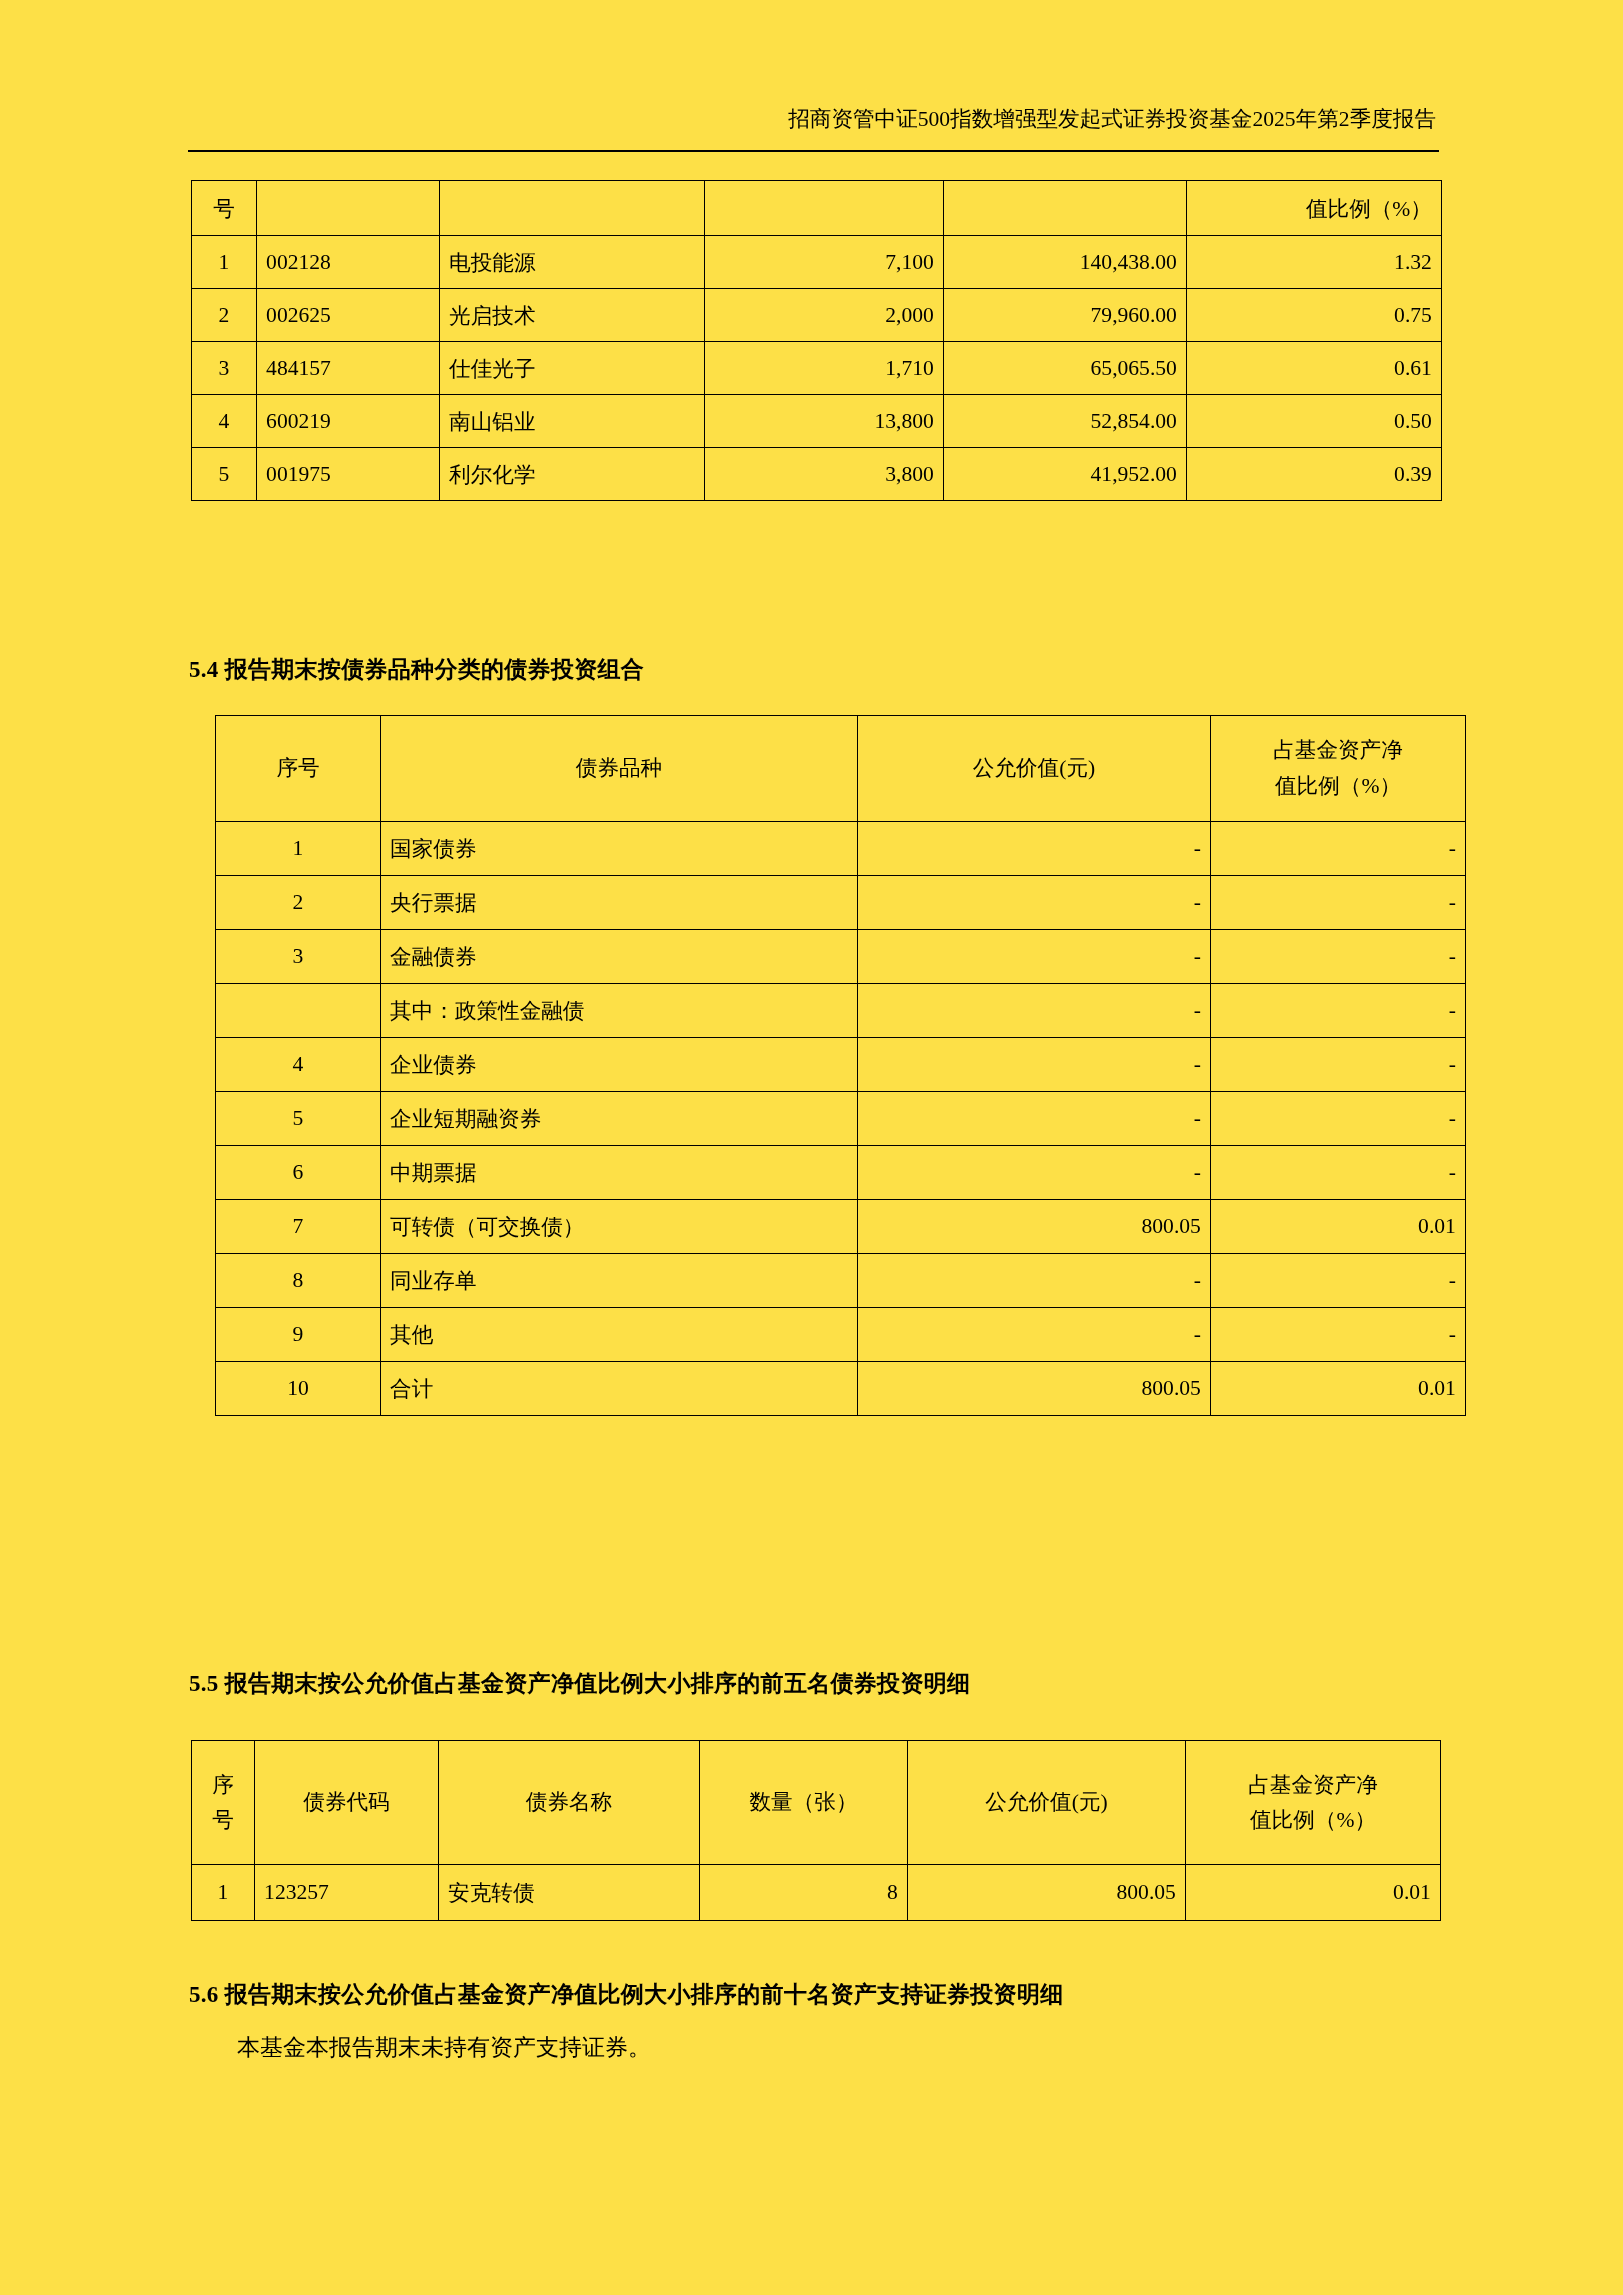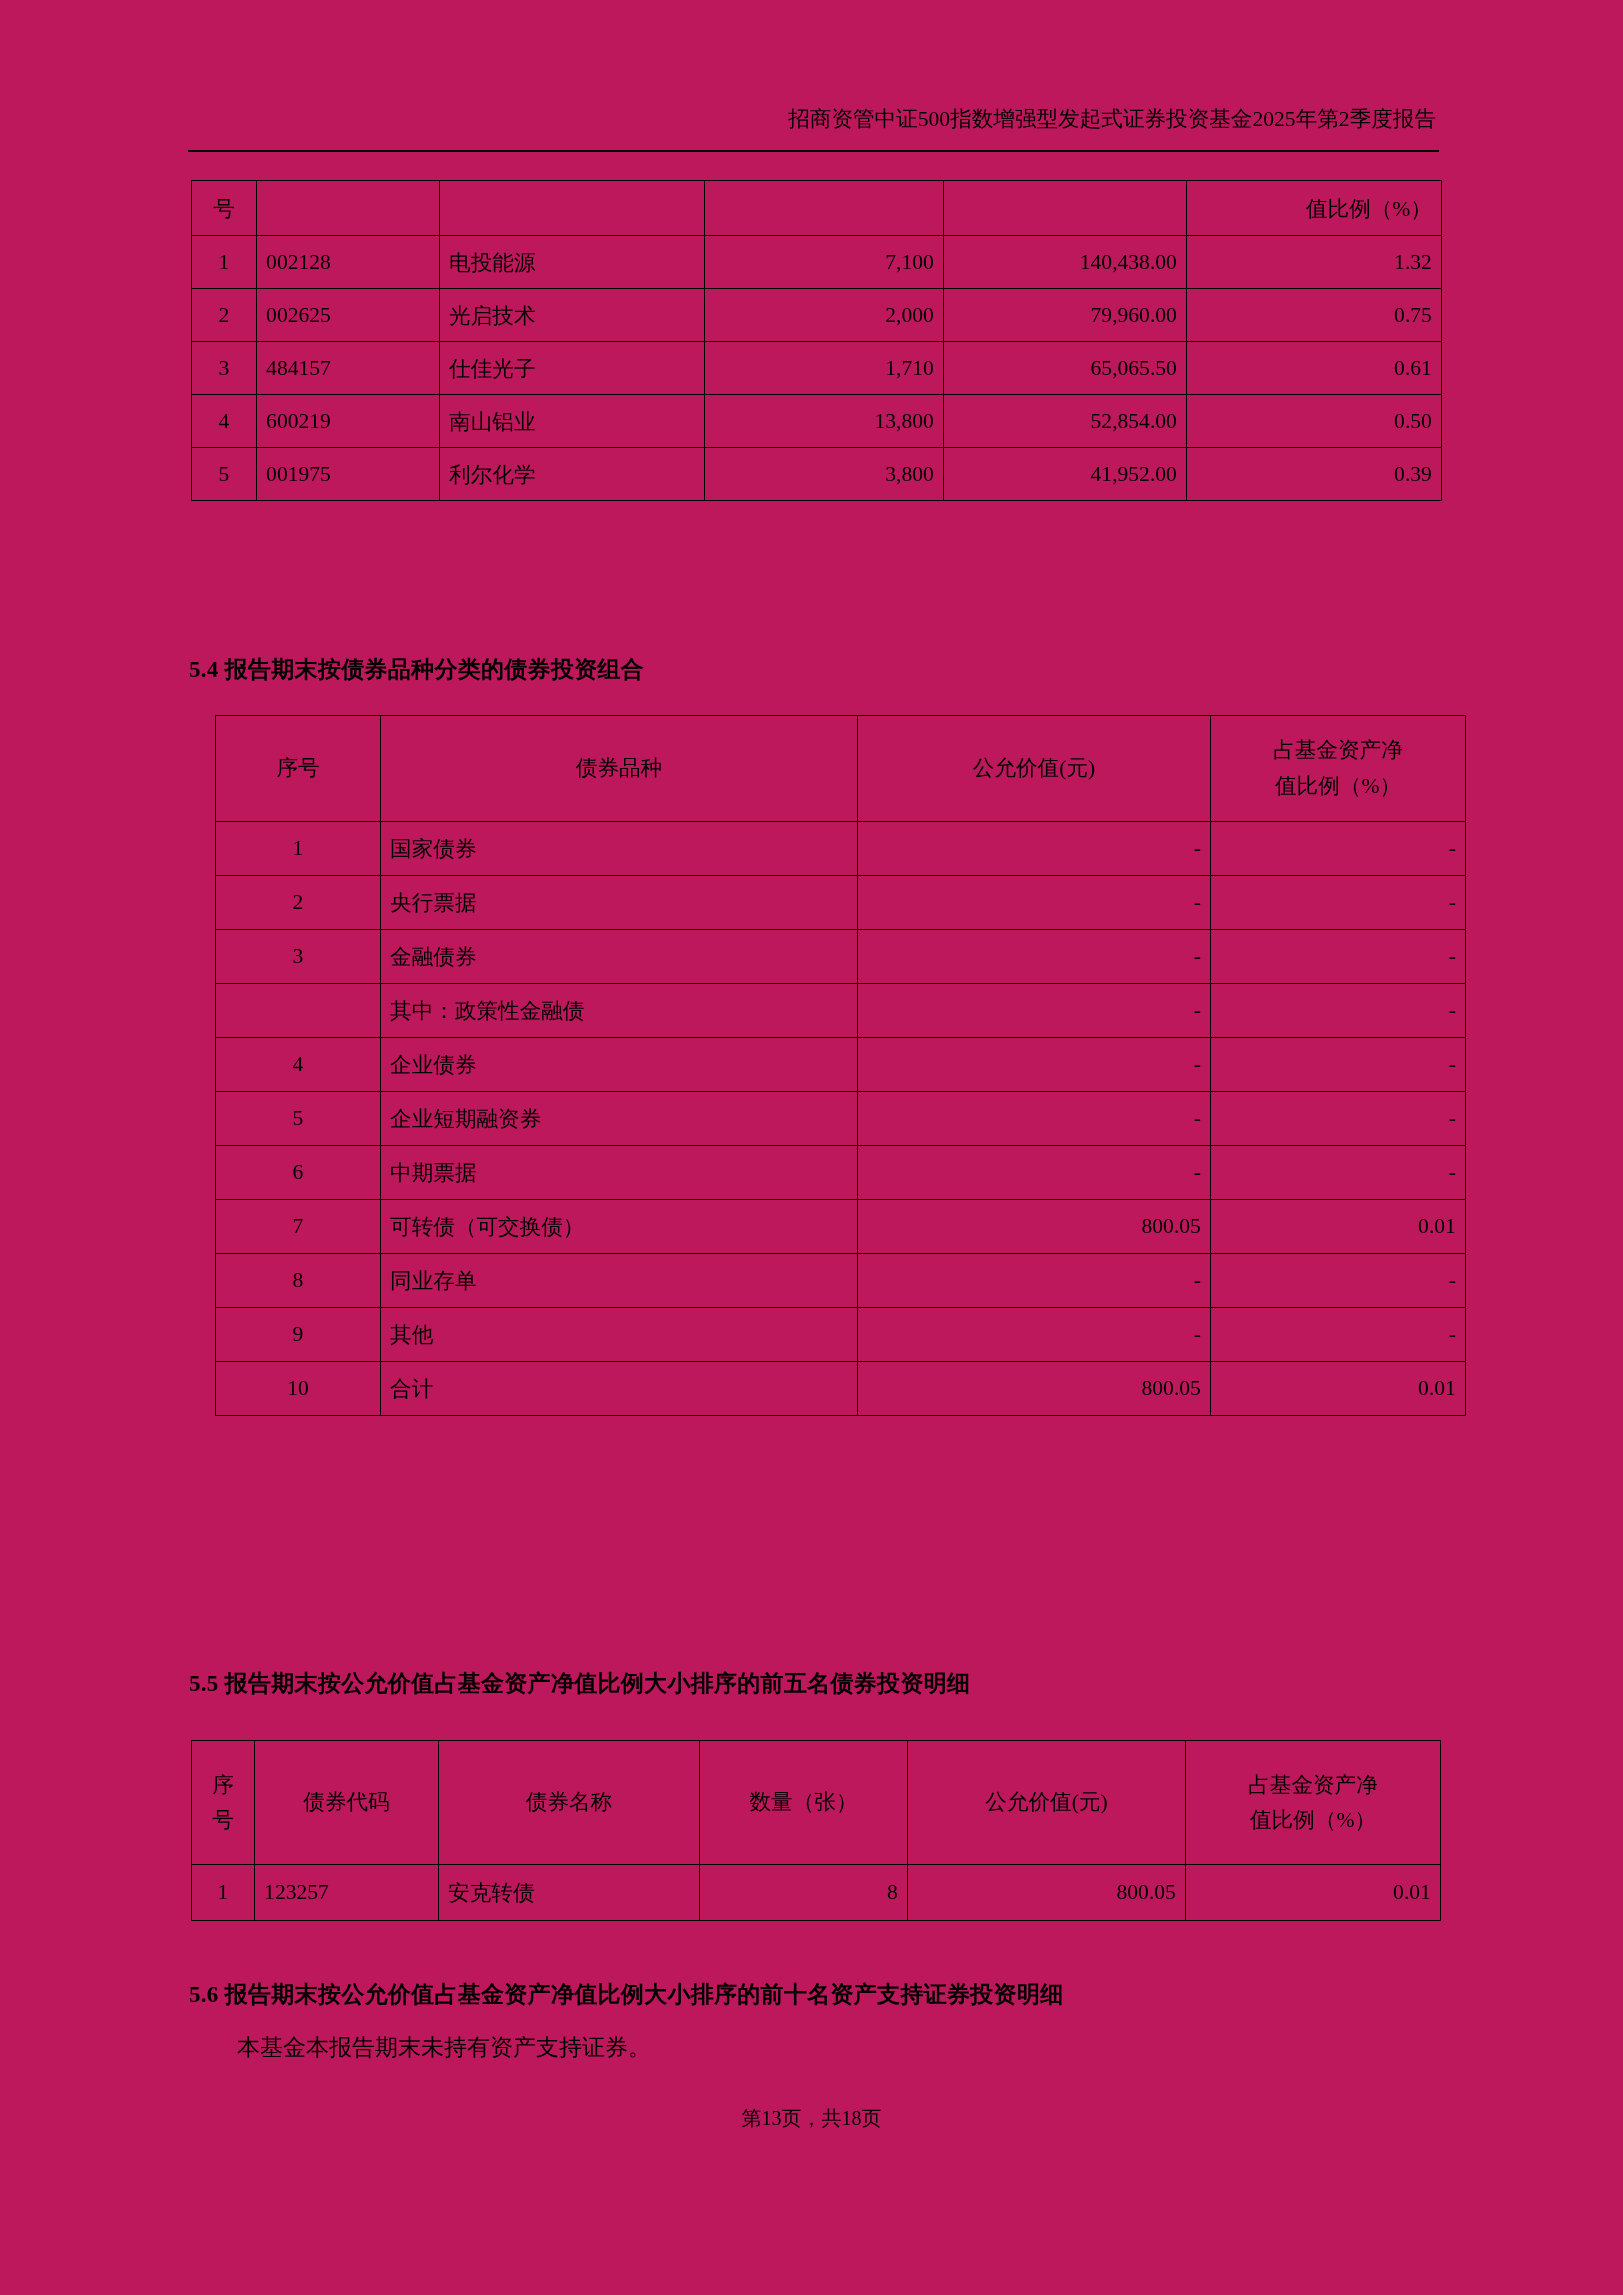--- a/index.html
+++ b/index.html
@@ -8,21 +8,21 @@
     background: #ffffff;
   }
   body {
     font-family: "Liberation Serif", "DejaVu Serif", serif;
     color: #000000;
   }
   .page {
     position: relative;
     width: 1623px;
     height: 2295px;
-    background: #be185d;
+    background: #fde047;
     box-sizing: border-box;
     overflow: hidden;
   }
 
   
   .runhead {
     position: absolute;
     left: 188px;
     top: 105px;
     width: 1248px;
@@ -313,16 +313,15 @@
         <td class="r">8</td>
         <td class="r">800.05</td>
         <td class="r">0.01</td>
       </tr>
     </tbody>
   </table>
 
   <div class="sec-head" id="h56">5.6 报告期末按公允价值占基金资产净值比例大小排序的前十名资产支持证券投资明细</div>
   <div class="body-text" id="p56">本基金本报告期末未持有资产支持证券。</div>
 
-  <div class="footer">第13页，共18页</div>
 
 </div>
 
 
 </body></html>

